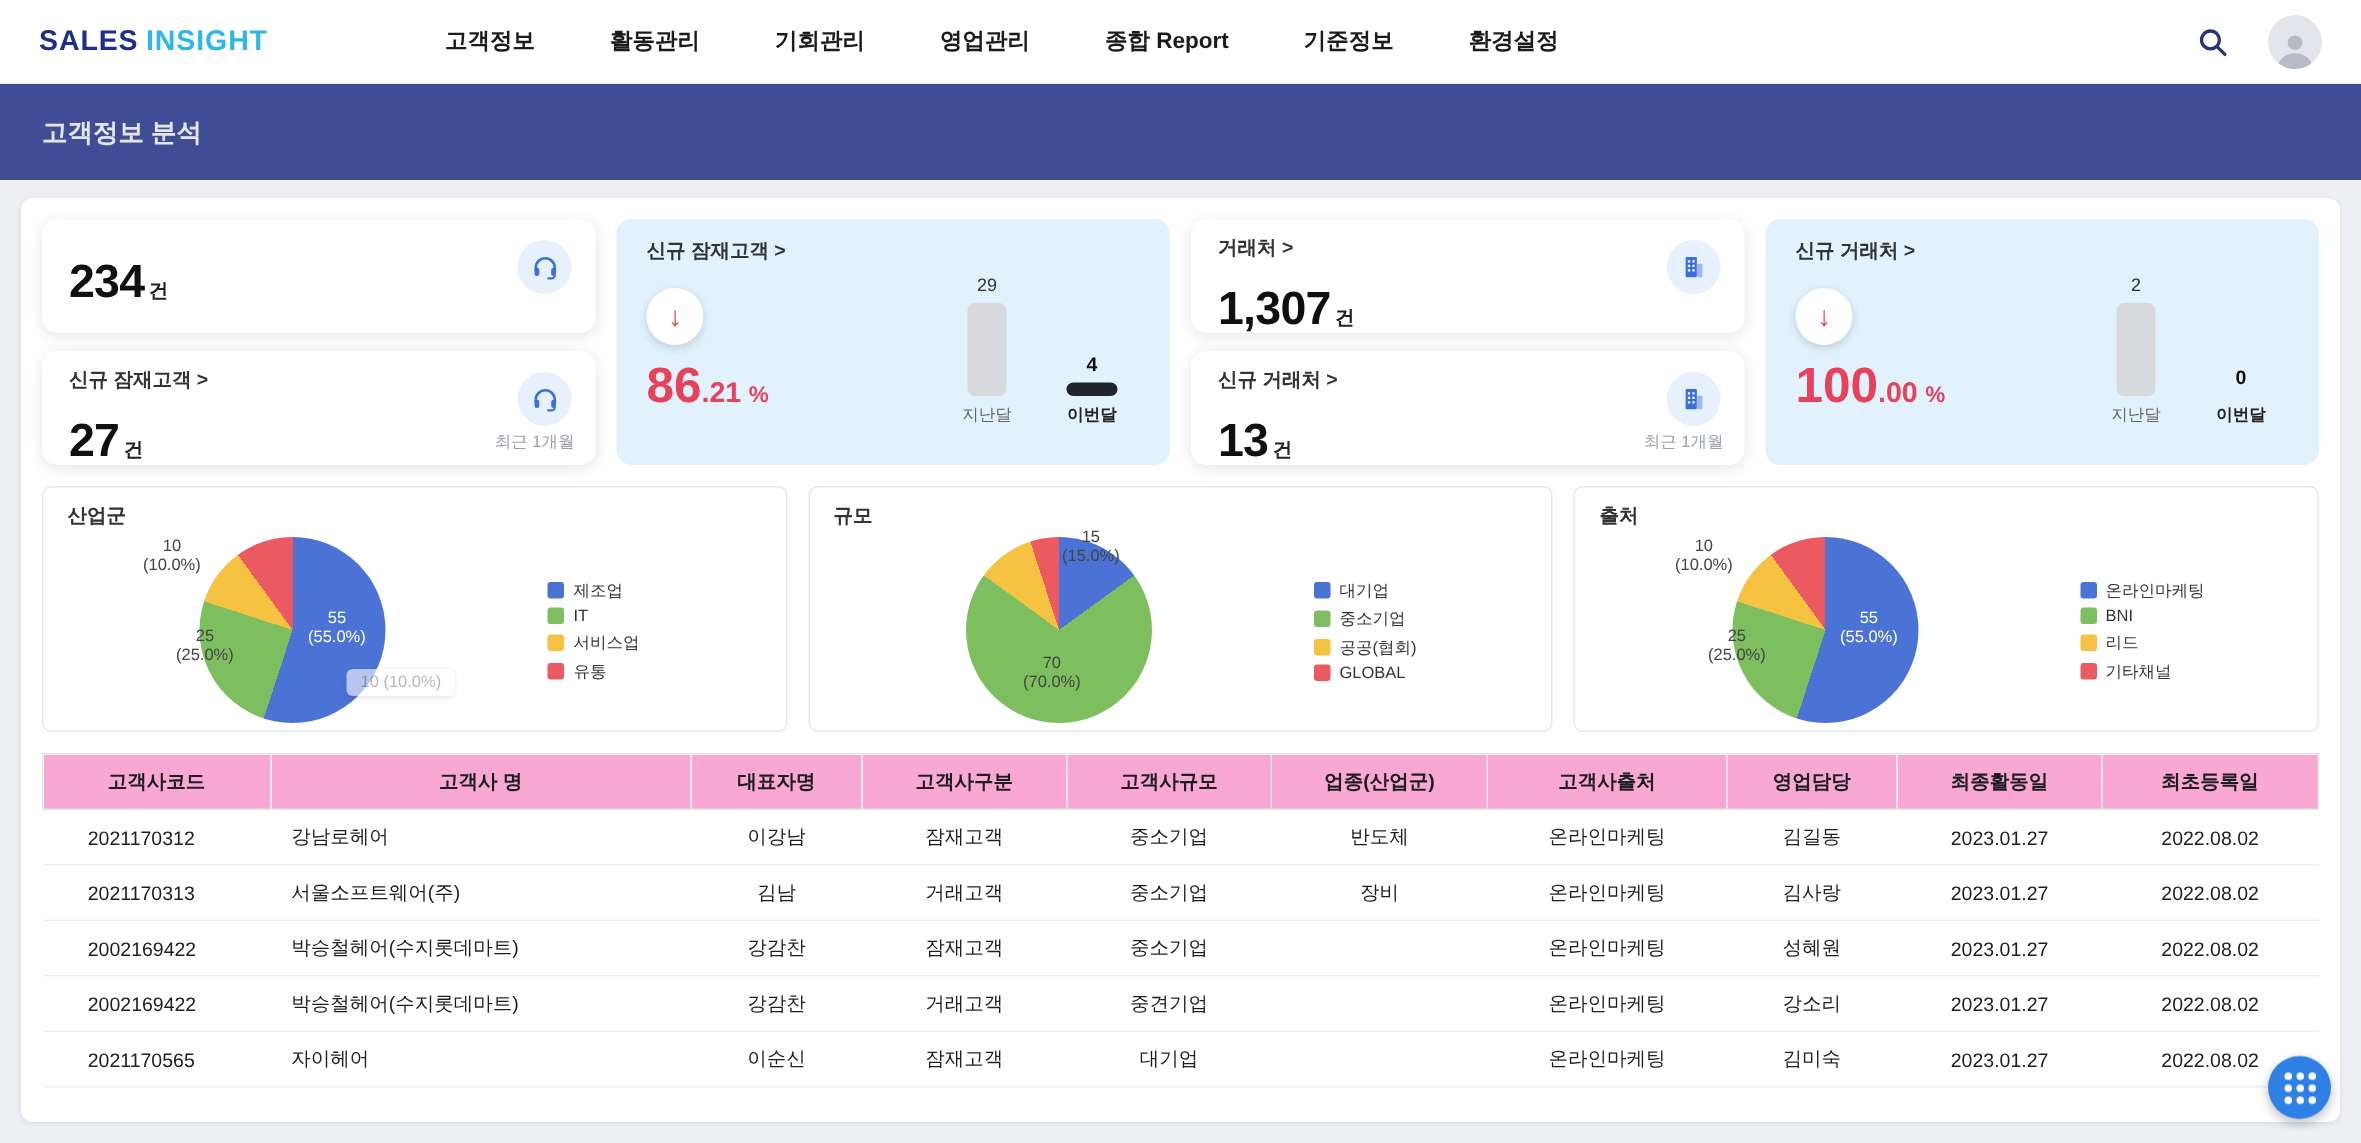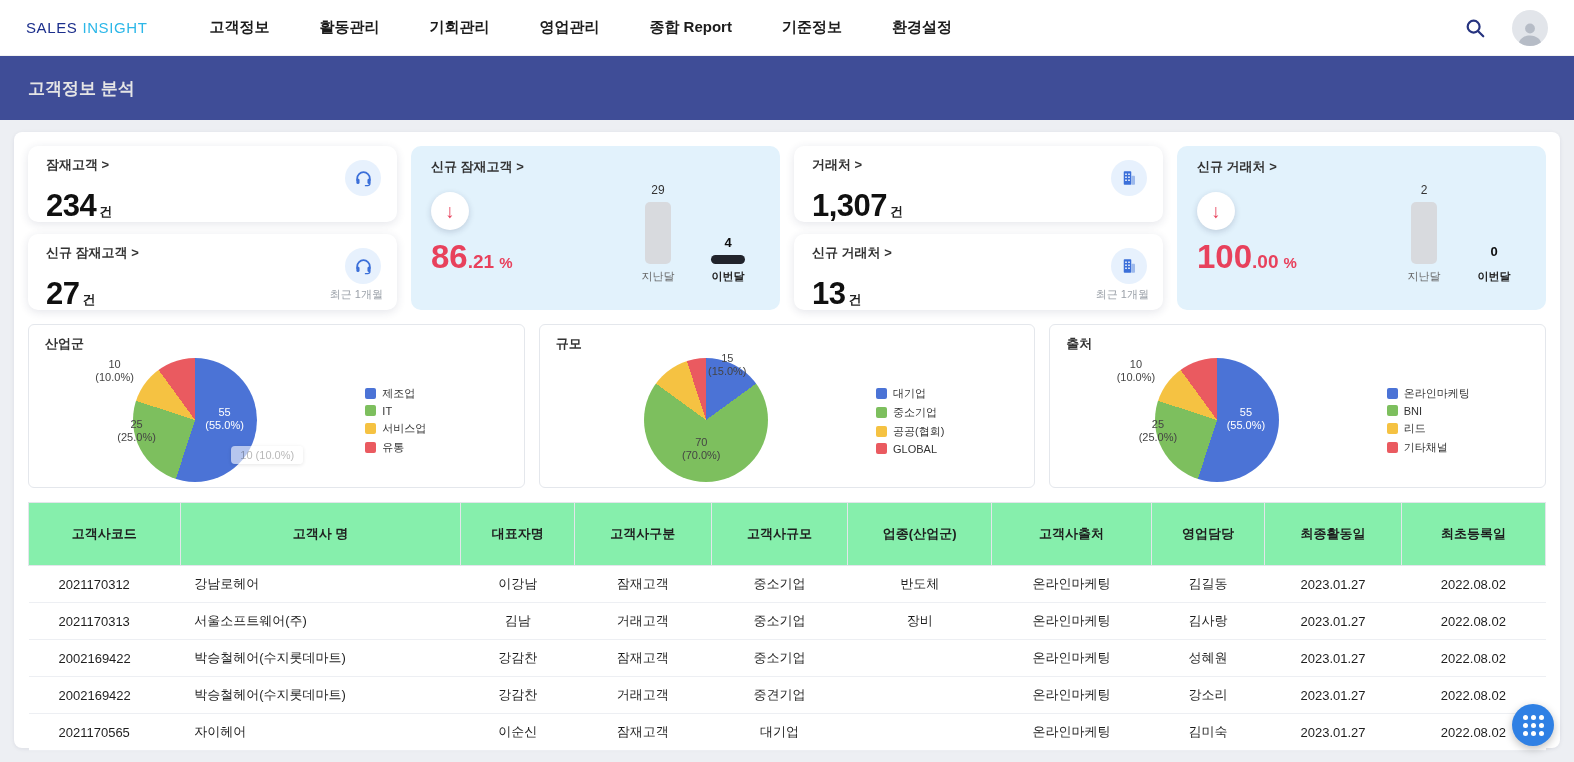--- a/index.html
+++ b/index.html
@@ -1,19 +1,19 @@
 <!DOCTYPE html>
 <html><head>
 <meta charset="utf-8">
 <style>
   *{box-sizing:border-box;margin:0;padding:0}
   body{width:1574px;height:762px;font-family:"Liberation Sans","DejaVu Sans",sans-serif;background:#edeff3;overflow:hidden;position:relative;color:#222}
   
   .topbar{height:56px;background:#fff;display:flex;align-items:center;padding:0 26px;border-bottom:1px solid #f2f2f2}
-  .logo{display:flex;gap:5px;font-size:15px;font-weight:400;letter-spacing:.6px;margin-right:62px;cursor:pointer}
+  .logo{display:flex;gap:5px;font-size:19px;font-weight:700;letter-spacing:.6px;margin-right:118px;cursor:pointer}
   .logo .p1{color:#1c2f8c}.logo .p2{color:#2cb7e8}
   .nav{display:flex;gap:50px}
   .nav-item{font-size:15px;font-weight:700;color:#1b1b1b;cursor:pointer;white-space:nowrap}
   .top-right{margin-left:auto;display:flex;align-items:center;gap:24px}
   .icon-btn{width:26px;height:26px;display:flex;align-items:center;justify-content:center;cursor:pointer}
   .avatar{width:36px;height:36px;border-radius:50%;background:#e2e5ea;display:flex;align-items:flex-end;justify-content:center;overflow:hidden;cursor:pointer}
   
   .banner{height:64px;background:#3f4d97;display:flex;align-items:center;padding:0 28px}
   .banner-title{color:#e5e5e5;font-size:17px;font-weight:700}
   
@@ -57,21 +57,21 @@
   .pl-b{left:42px;top:64px}
   .pl-c{left:20px;top:4px}
   .pl-top{left:122px;top:-2px}
   .pl-bottom{left:96px;top:82px}
   .tooltip{position:absolute;left:156px;top:92px;background:rgba(255,255,255,.85);border-radius:4px;padding:3px 9px;font-size:11px;color:#9b9b9b;box-shadow:0 1px 4px rgba(0,0,0,.15);opacity:.7;white-space:nowrap}
   .legend{list-style:none;display:flex;flex-direction:column;gap:4px;min-width:112px}
   .legend li{display:flex;align-items:center;gap:6px;font-size:11px;color:#333;cursor:pointer}
   .legend .sw{width:11px;height:11px;border-radius:2px;flex:0 0 auto}
   
   table{width:100%;border-collapse:collapse;table-layout:fixed;font-size:13px}
-  thead th{background:#86efac;border:1px solid #e3e6eb;padding:22px 6px;font-weight:700;color:#1e1e1e;text-align:center;overflow:hidden;white-space:nowrap}
+  thead th{background:#f9a8d4;border:1px solid #e3e6eb;padding:9px 6px;font-weight:700;color:#1e1e1e;text-align:center;overflow:hidden;white-space:nowrap}
   tbody td{border-bottom:1px solid #edeff3;padding:9px 8px;text-align:center;color:#1e1e1e;background:#fff;overflow:hidden;white-space:nowrap;text-overflow:ellipsis}
   tbody tr{cursor:pointer}
   tbody td:nth-child(1){text-align:left;padding-left:30px}
   tbody td:nth-child(2){text-align:left;padding-left:14px}
   
   .fab{position:fixed;right:20px;bottom:16px;width:42px;height:42px;border-radius:50%;background:#2f80e4;display:flex;align-items:center;justify-content:center;box-shadow:0 3px 8px rgba(0,0,0,.25);cursor:pointer}
   .dots{display:grid;grid-template-columns:repeat(3,5px);grid-auto-rows:5px;gap:3px}
   .dots i{width:5px;height:5px;background:#fff;border-radius:50%}
 </style>
 </head>
@@ -110,21 +110,20 @@
 <div class="banner">
   <div class="banner-title">고객정보 분석</div>
 </div>
 
 <div class="panel">
 
   <div class="kpi-grid">
 
     <div class="kpi-stack">
       <div class="kpi-card">
-        <div class="kpi-title">잠재고객 &gt;</div>
         <div class="kpi-value-row">
           <span class="kpi-value">234</span>
           <span class="kpi-unit">건</span>
         </div>
         <div class="icon-circle">
           <svg viewBox="0 0 24 24" width="19" height="19">
               <path d="M4 14v-2a8 8 0 0 1 16 0v2" fill="none" stroke="#3b6fd9" stroke-width="2.2" stroke-linecap="round"></path>
               <rect x="3" y="12" width="4" height="7" rx="2" fill="#3b6fd9"></rect>
               <rect x="17" y="12" width="4" height="7" rx="2" fill="#3b6fd9"></rect>
               <path d="M14.5 21h3a2.5 2.5 0 0 0 2.5-2.5" fill="none" stroke="#3b6fd9" stroke-width="1.8" stroke-linecap="round"></path>

